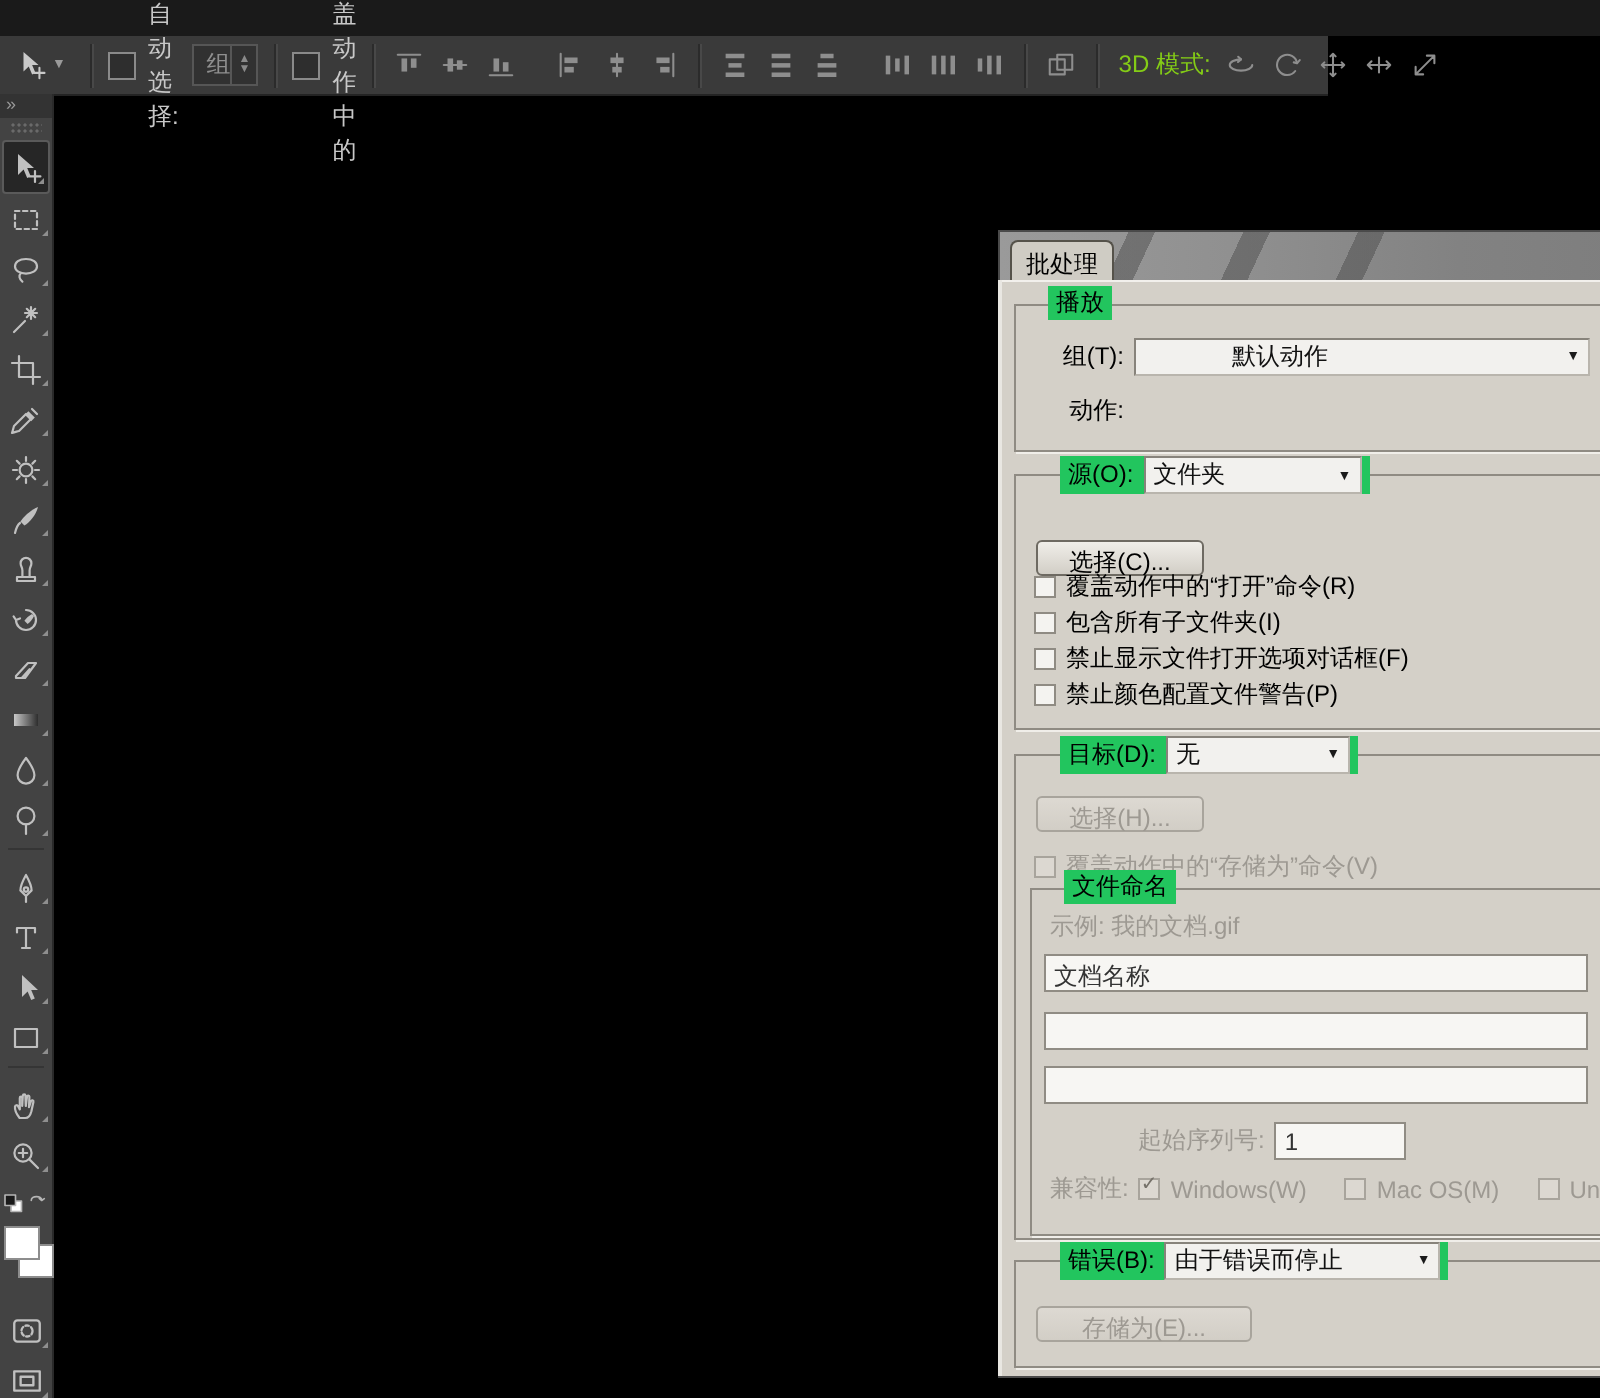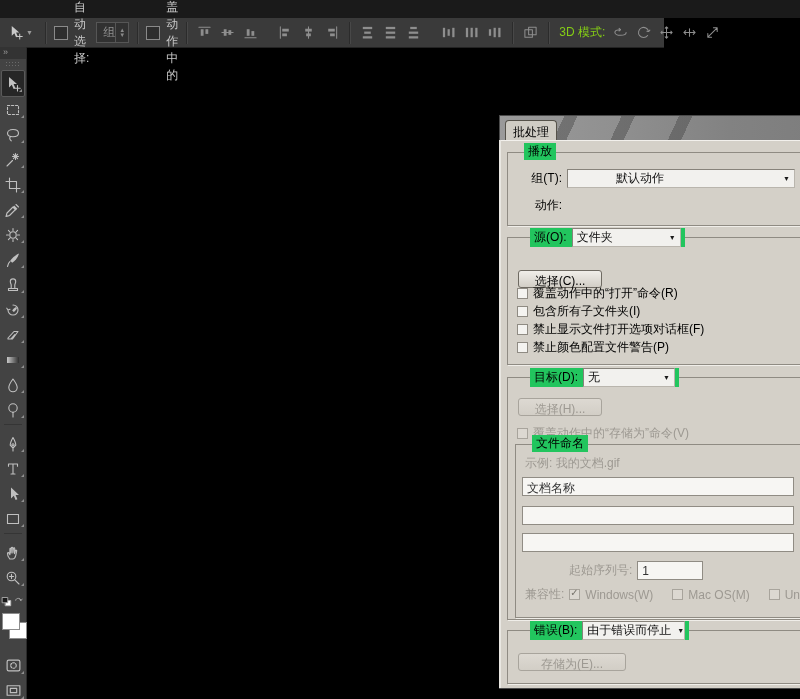--- a/index.html
+++ b/index.html
@@ -503,21 +503,21 @@
             <span class="gap14"></span>
             <span class="cb dis"></span>
             <span class="dis-text">Unix(U)</span>
           </div>
         </div>
       </div>
 
       <div class="group g-errors">
         <div class="legend" style="left:22px;">
           <span>错误(B):</span>
-          <div class="select" style="width:103px;">
+          <div class="select" style="width:138px;">
             <span>由于错误而停止</span>
               <span class="arr">▼</span>
           </div>
         </div>
         <div class="btn dis" style="left:10px;top:22px;width:108px;text-align:center;">存储为(E)...</div>
       </div>
 
     </div>
   </div>
 </div>

